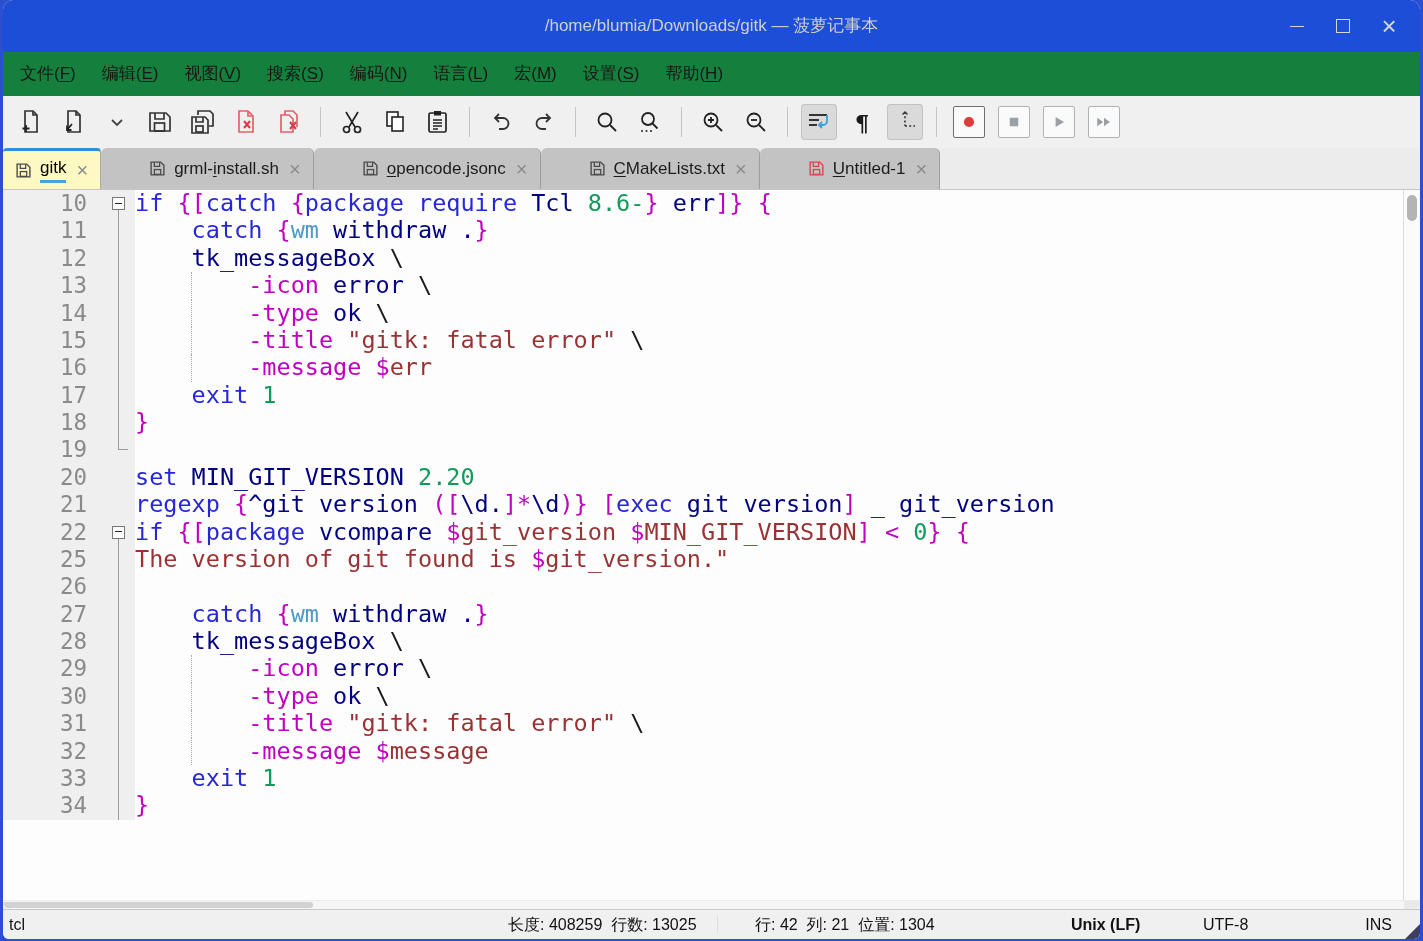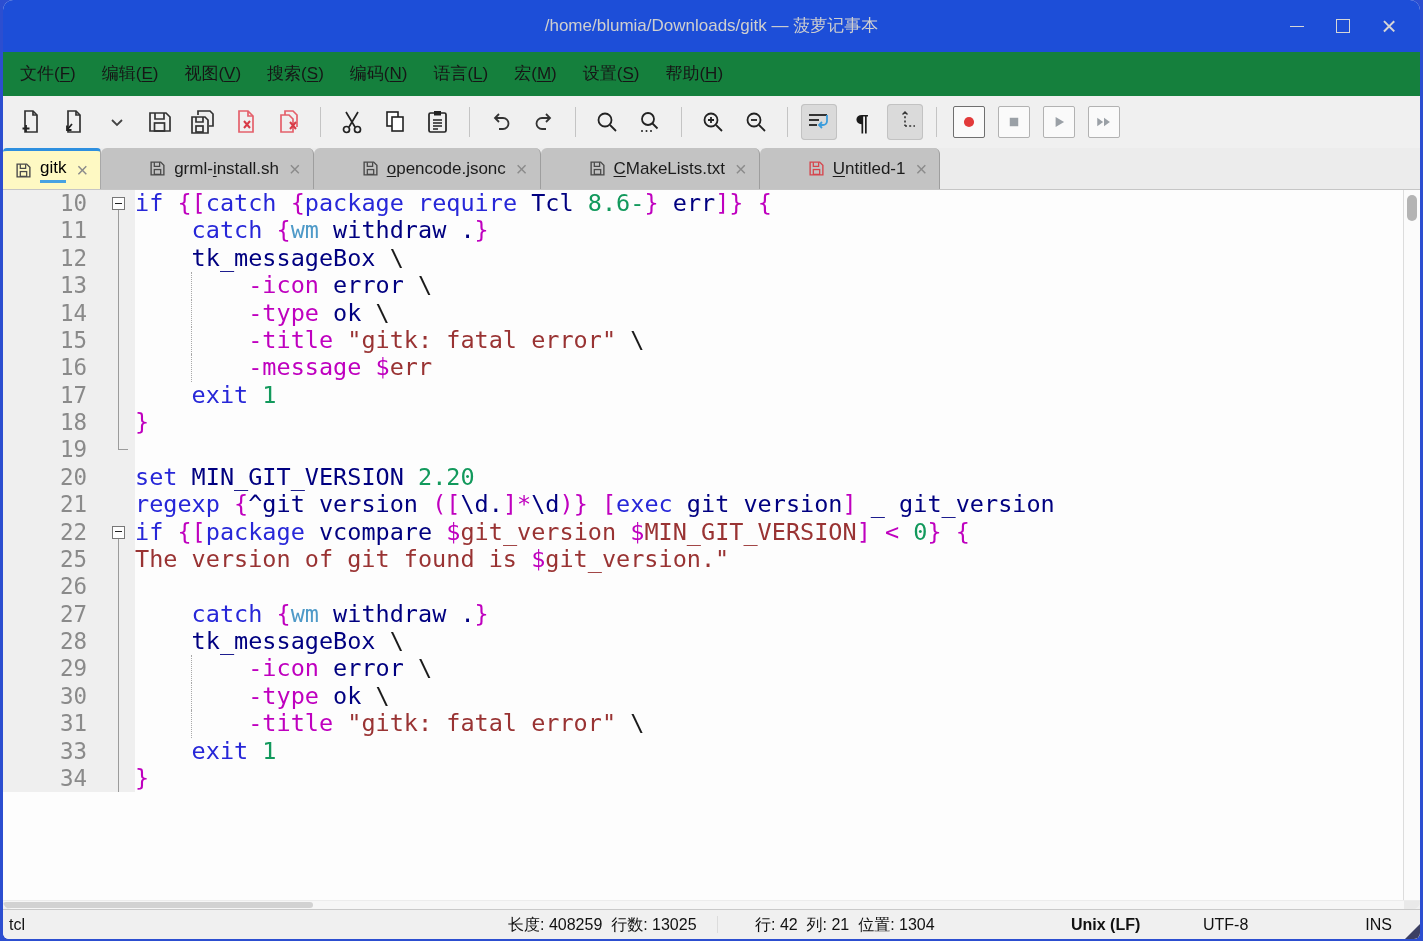--- a/index.html
+++ b/index.html
@@ -475,20 +475,25 @@
             <div class="gutter">30</div>
             <div class="foldcol fold-line"></div>
             <div class="codeline guide"><span class="tk-p">        </span><span class="tk-b">-type</span><span class="tk-p"> </span><span class="tk-i">ok</span><span class="tk-p"> </span><span class="tk-p">\</span></div>
           </div>
           <div class="line">
             <div class="gutter">31</div>
             <div class="foldcol fold-line"></div>
             <div class="codeline guide"><span class="tk-p">        </span><span class="tk-b">-title</span><span class="tk-p"> </span><span class="tk-s">"gitk: fatal error"</span><span class="tk-p"> </span><span class="tk-p">\</span></div>
           </div>
           <div class="line">
+            <div class="gutter">32</div>
+            <div class="foldcol fold-line"></div>
+            <div class="codeline guide"><span class="tk-p">        </span><span class="tk-b">-message</span><span class="tk-p"> </span><span class="tk-b">$</span><span class="tk-s">message</span></div>
+          </div>
+          <div class="line">
             <div class="gutter">33</div>
             <div class="foldcol fold-line"></div>
             <div class="codeline"><span class="tk-p">    </span><span class="tk-k">exit</span><span class="tk-p"> </span><span class="tk-n">1</span></div>
           </div>
           <div class="line">
             <div class="gutter">34</div>
             <div class="foldcol fold-line"></div>
             <div class="codeline"><span class="tk-b">}</span></div>
           </div>
         </div>

